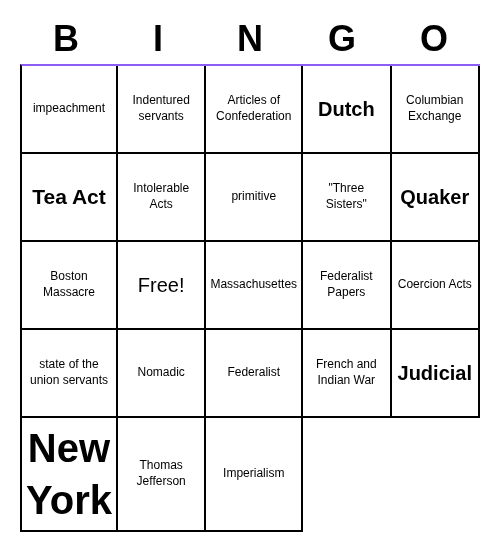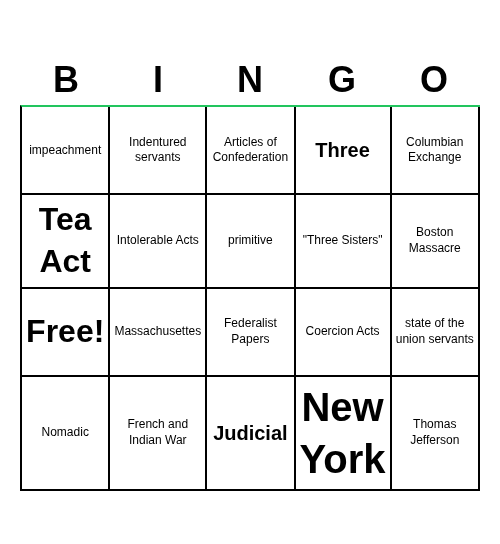--- a/index.html
+++ b/index.html
@@ -34,21 +34,21 @@
       font-size: 36px;
       font-weight: bold;
       width: 84px;
       text-align: center;
       color: #000;
     }
 
     .bingo-grid {
       display: grid;
       grid-template-columns: repeat(5, 1fr);
-      border-top: 2px solid #22c55e;
+      border-top: 2px solid #8b5cf6;
       border-left: 2px solid #000;
     }
 
     .bingo-cell {
       border-right: 2px solid #000;
       border-bottom: 2px solid #000;
       min-height: 88px;
       display: flex;
       align-items: center;
       justify-content: center;
@@ -57,37 +57,37 @@
     }
 
     .bingo-cell span {
       display: block;
       font-size: 12px;
       line-height: 1.3;
       color: #000;
     }
 
     .bingo-cell.large span {
-      font-size: 32px;
+      font-size: 21px;
       font-weight: bold;
     }
 
     .bingo-cell.medium span {
       font-size: 20px;
       font-weight: bold;
     }
 
     .bingo-cell.xlarge span {
       font-size: 40px;
       font-weight: bold;
     }
 
     .bingo-cell.free span {
-      font-size: 32px;
-      font-weight: bold;
+      font-size: 20px;
+      font-weight: normal;
     }
   </style>
 </head>
 <body>
 
 <div class="bingo-container">
   <div class="bingo-title">
     <span class="bingo-letter">B</span>
     <span class="bingo-letter">I</span>
     <span class="bingo-letter">N</span>
@@ -98,36 +98,39 @@
   <div class="bingo-cell">
         <span>impeachment</span>
       </div>
       <div class="bingo-cell">
         <span>Indentured servants</span>
       </div>
       <div class="bingo-cell">
         <span>Articles of Confederation</span>
       </div>
       <div class="bingo-cell medium">
-        <span>Three</span>
+        <span>Dutch</span>
       </div>
       <div class="bingo-cell">
         <span>Columbian Exchange</span>
       </div>
       <div class="bingo-cell large">
         <span>Tea Act</span>
       </div>
       <div class="bingo-cell">
         <span>Intolerable Acts</span>
       </div>
       <div class="bingo-cell">
         <span>primitive</span>
       </div>
       <div class="bingo-cell">
         <span>"Three Sisters"</span>
+      </div>
+      <div class="bingo-cell medium">
+        <span>Quaker</span>
       </div>
       <div class="bingo-cell">
         <span>Boston Massacre</span>
       </div>
       <div class="bingo-cell free">
         <span>Free!</span>
       </div>
       <div class="bingo-cell">
         <span>Massachusettes</span>
       </div>
@@ -137,25 +140,31 @@
       <div class="bingo-cell">
         <span>Coercion Acts</span>
       </div>
       <div class="bingo-cell">
         <span>state of the union servants</span>
       </div>
       <div class="bingo-cell">
         <span>Nomadic</span>
       </div>
       <div class="bingo-cell">
+        <span>Federalist</span>
+      </div>
+      <div class="bingo-cell">
         <span>French and Indian War</span>
       </div>
       <div class="bingo-cell medium">
         <span>Judicial</span>
       </div>
       <div class="bingo-cell xlarge">
         <span>New York</span>
       </div>
       <div class="bingo-cell">
         <span>Thomas Jefferson</span>
       </div>
+      <div class="bingo-cell">
+        <span>Imperialism</span>
+      </div>
     </div>
 </div>
 
 </body></html>

